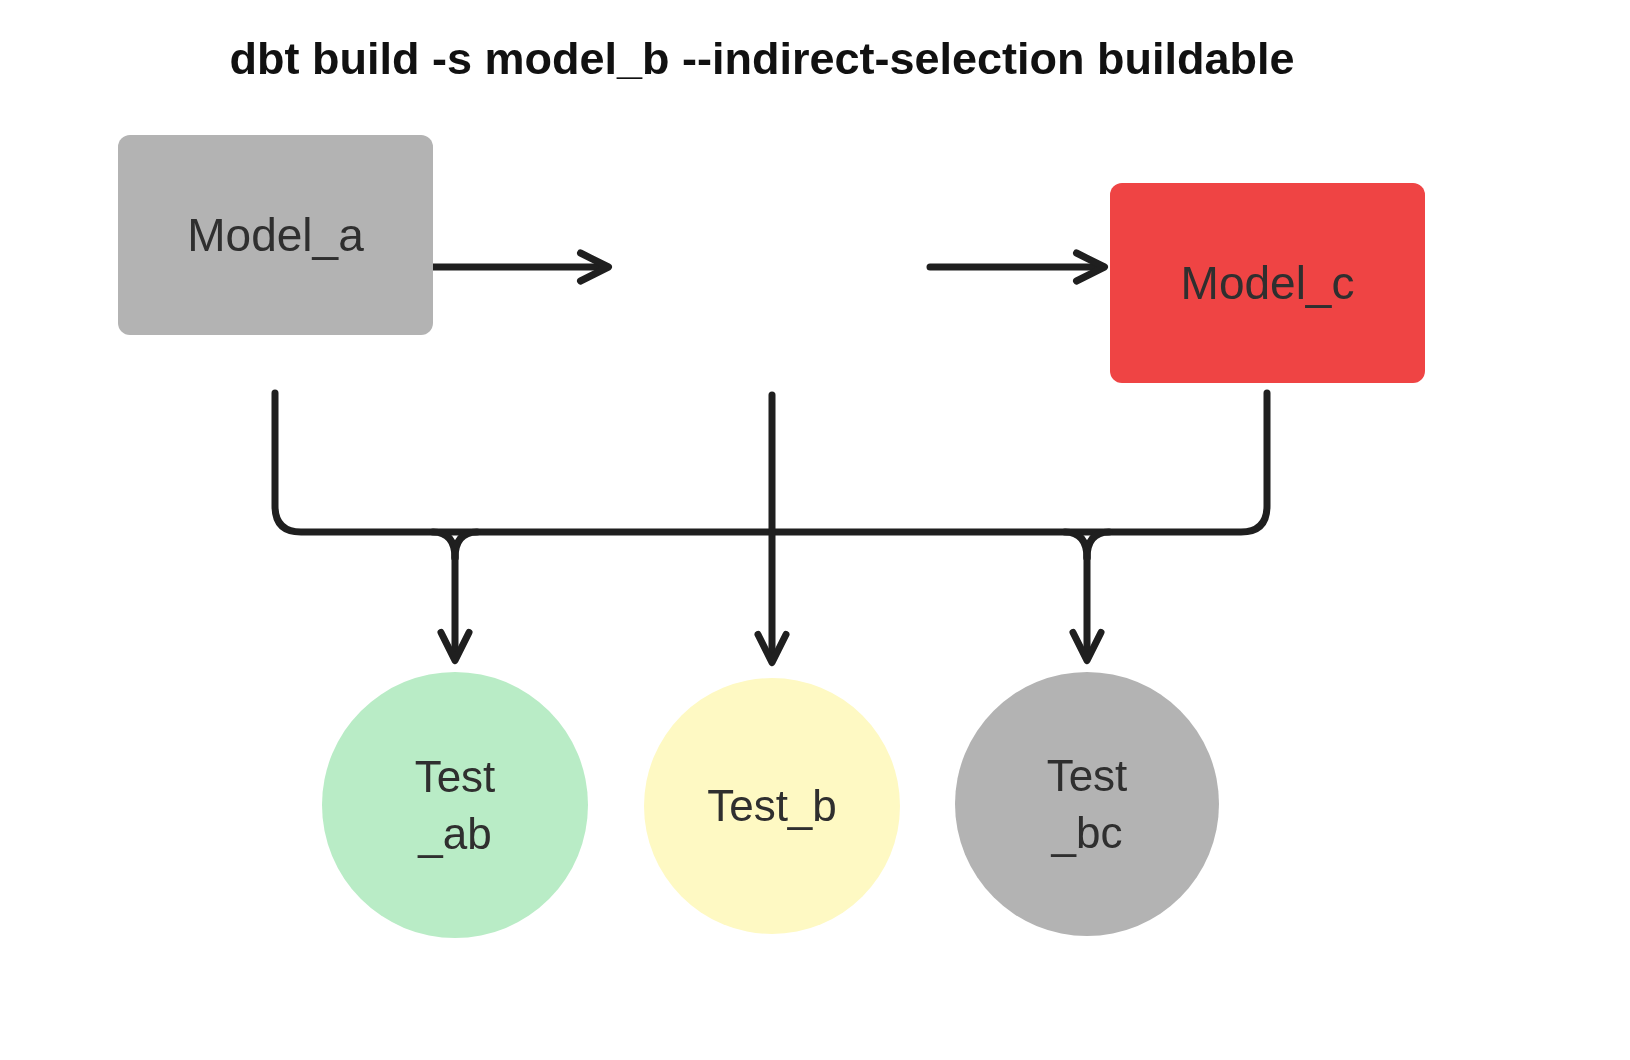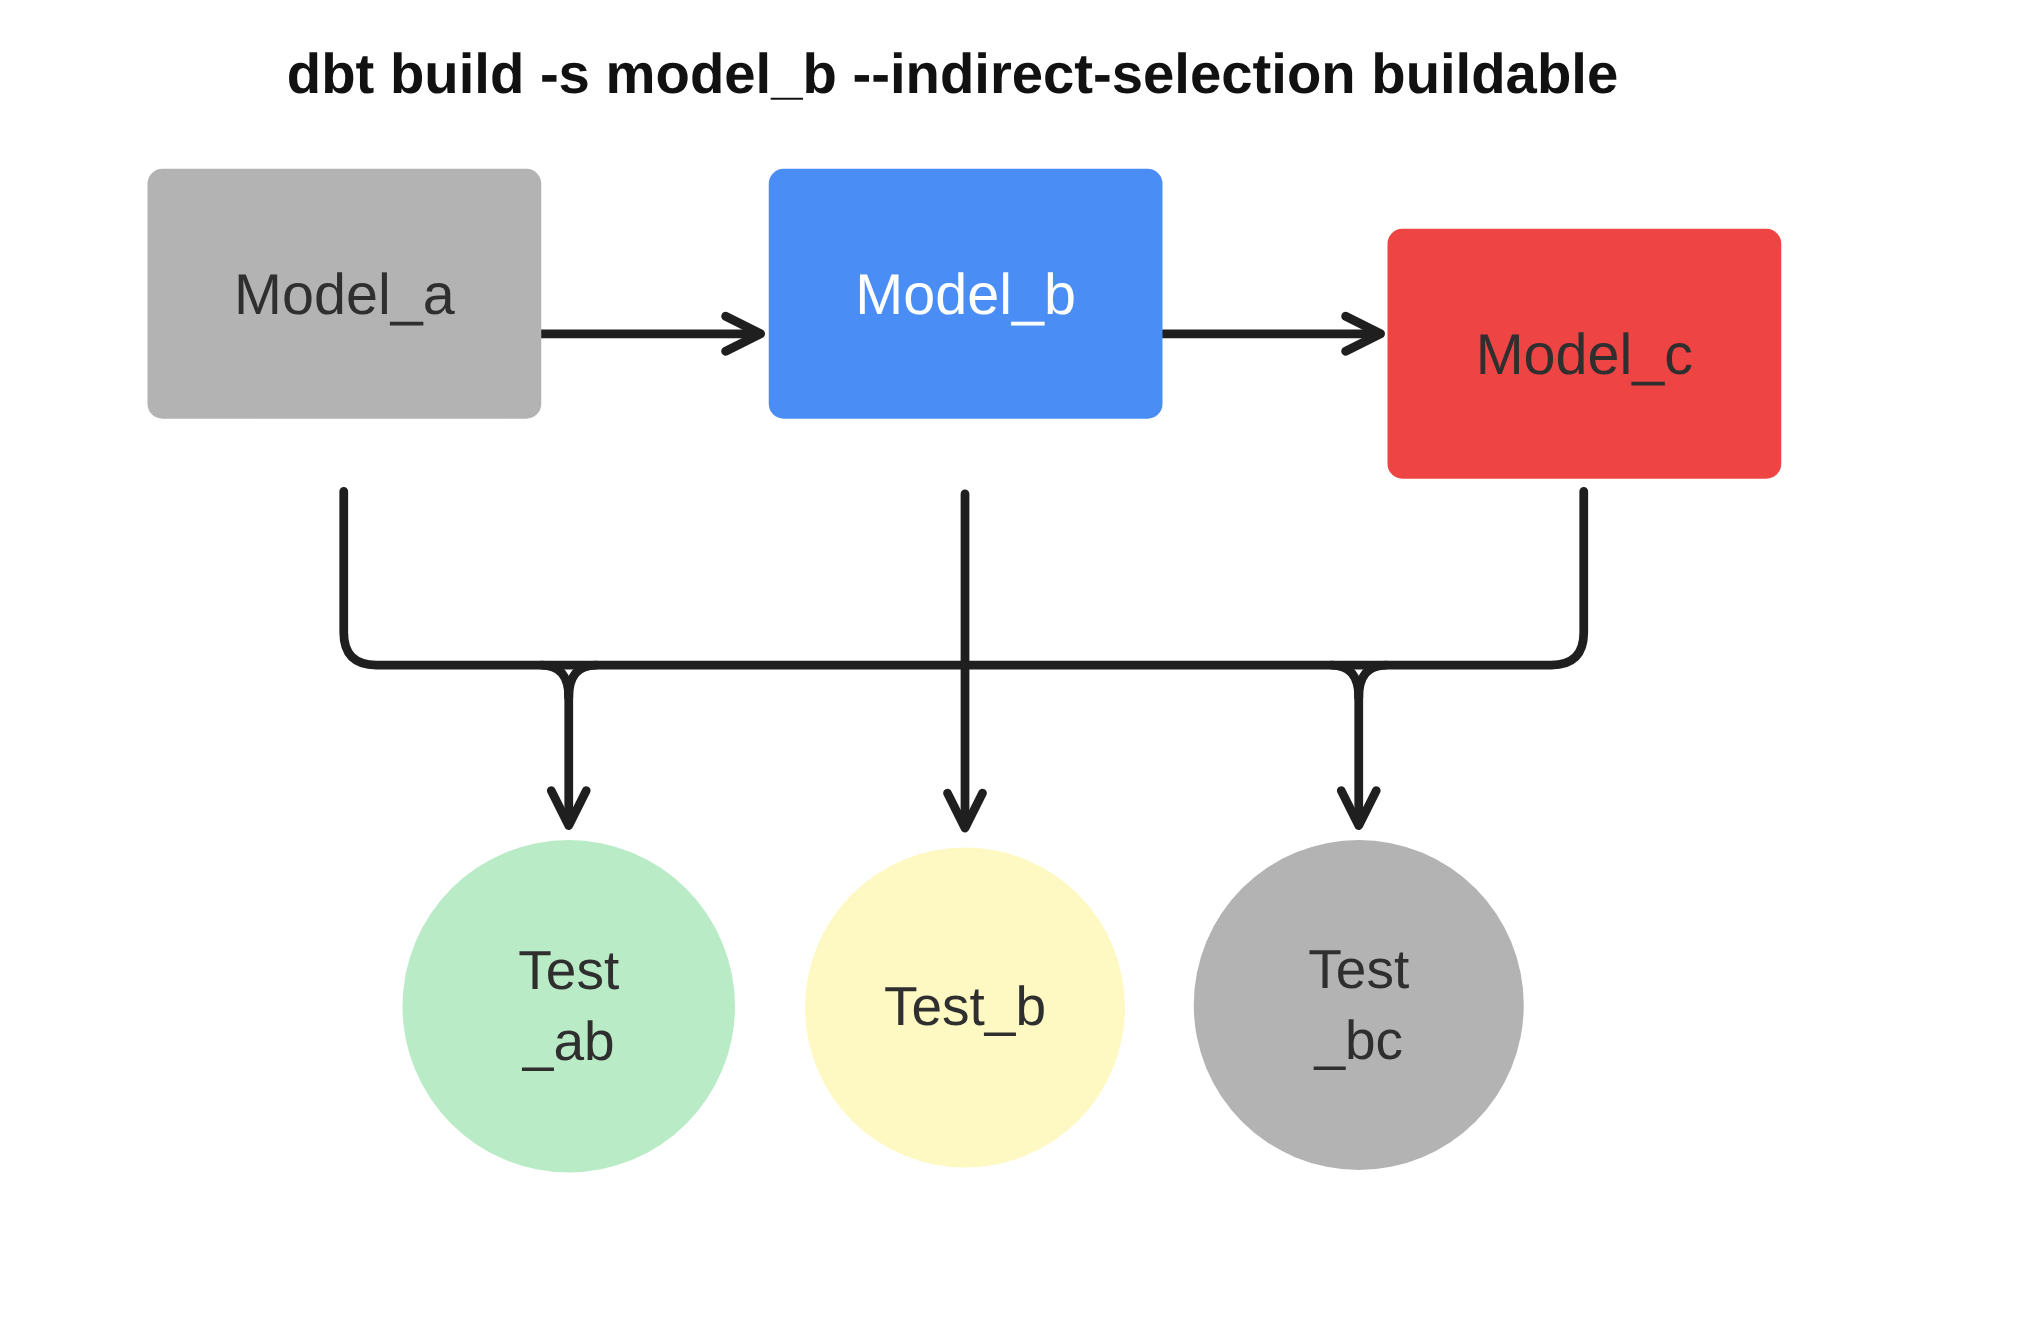--- a/index.html
+++ b/index.html
@@ -89,23 +89,20 @@
 
     <path class="edge" d="M1065 532 Q1087 532 1087 558" stroke="#1f1f1f"></path>
     <path class="edge" d="M1109 532 Q1087 532 1087 558" stroke="#1f1f1f"></path>
     <path class="edge" d="M1087 552 V650" marker-end="url(#arrowhead)" stroke="#1f1f1f"></path>
   </svg>
 
   <div class="node rect" id="model-a" style="background: rgb(179, 179, 179);">
     <span>Model_a</span>
   </div>
 
-  <div class="node rect" id="model-b" style="background: rgb(74, 141, 245);">
-    <span>Model_b</span>
-  </div>
 
   <div class="node rect" id="model-c" style="background: #ef4444; margin-top: 48px;">
     <span>Model_c</span>
   </div>
 
   <div class="node circle" id="test-ab" style="background: rgb(185, 236, 198);">
     <span>Test</span>
     <span>_ab</span>
   </div>
 

